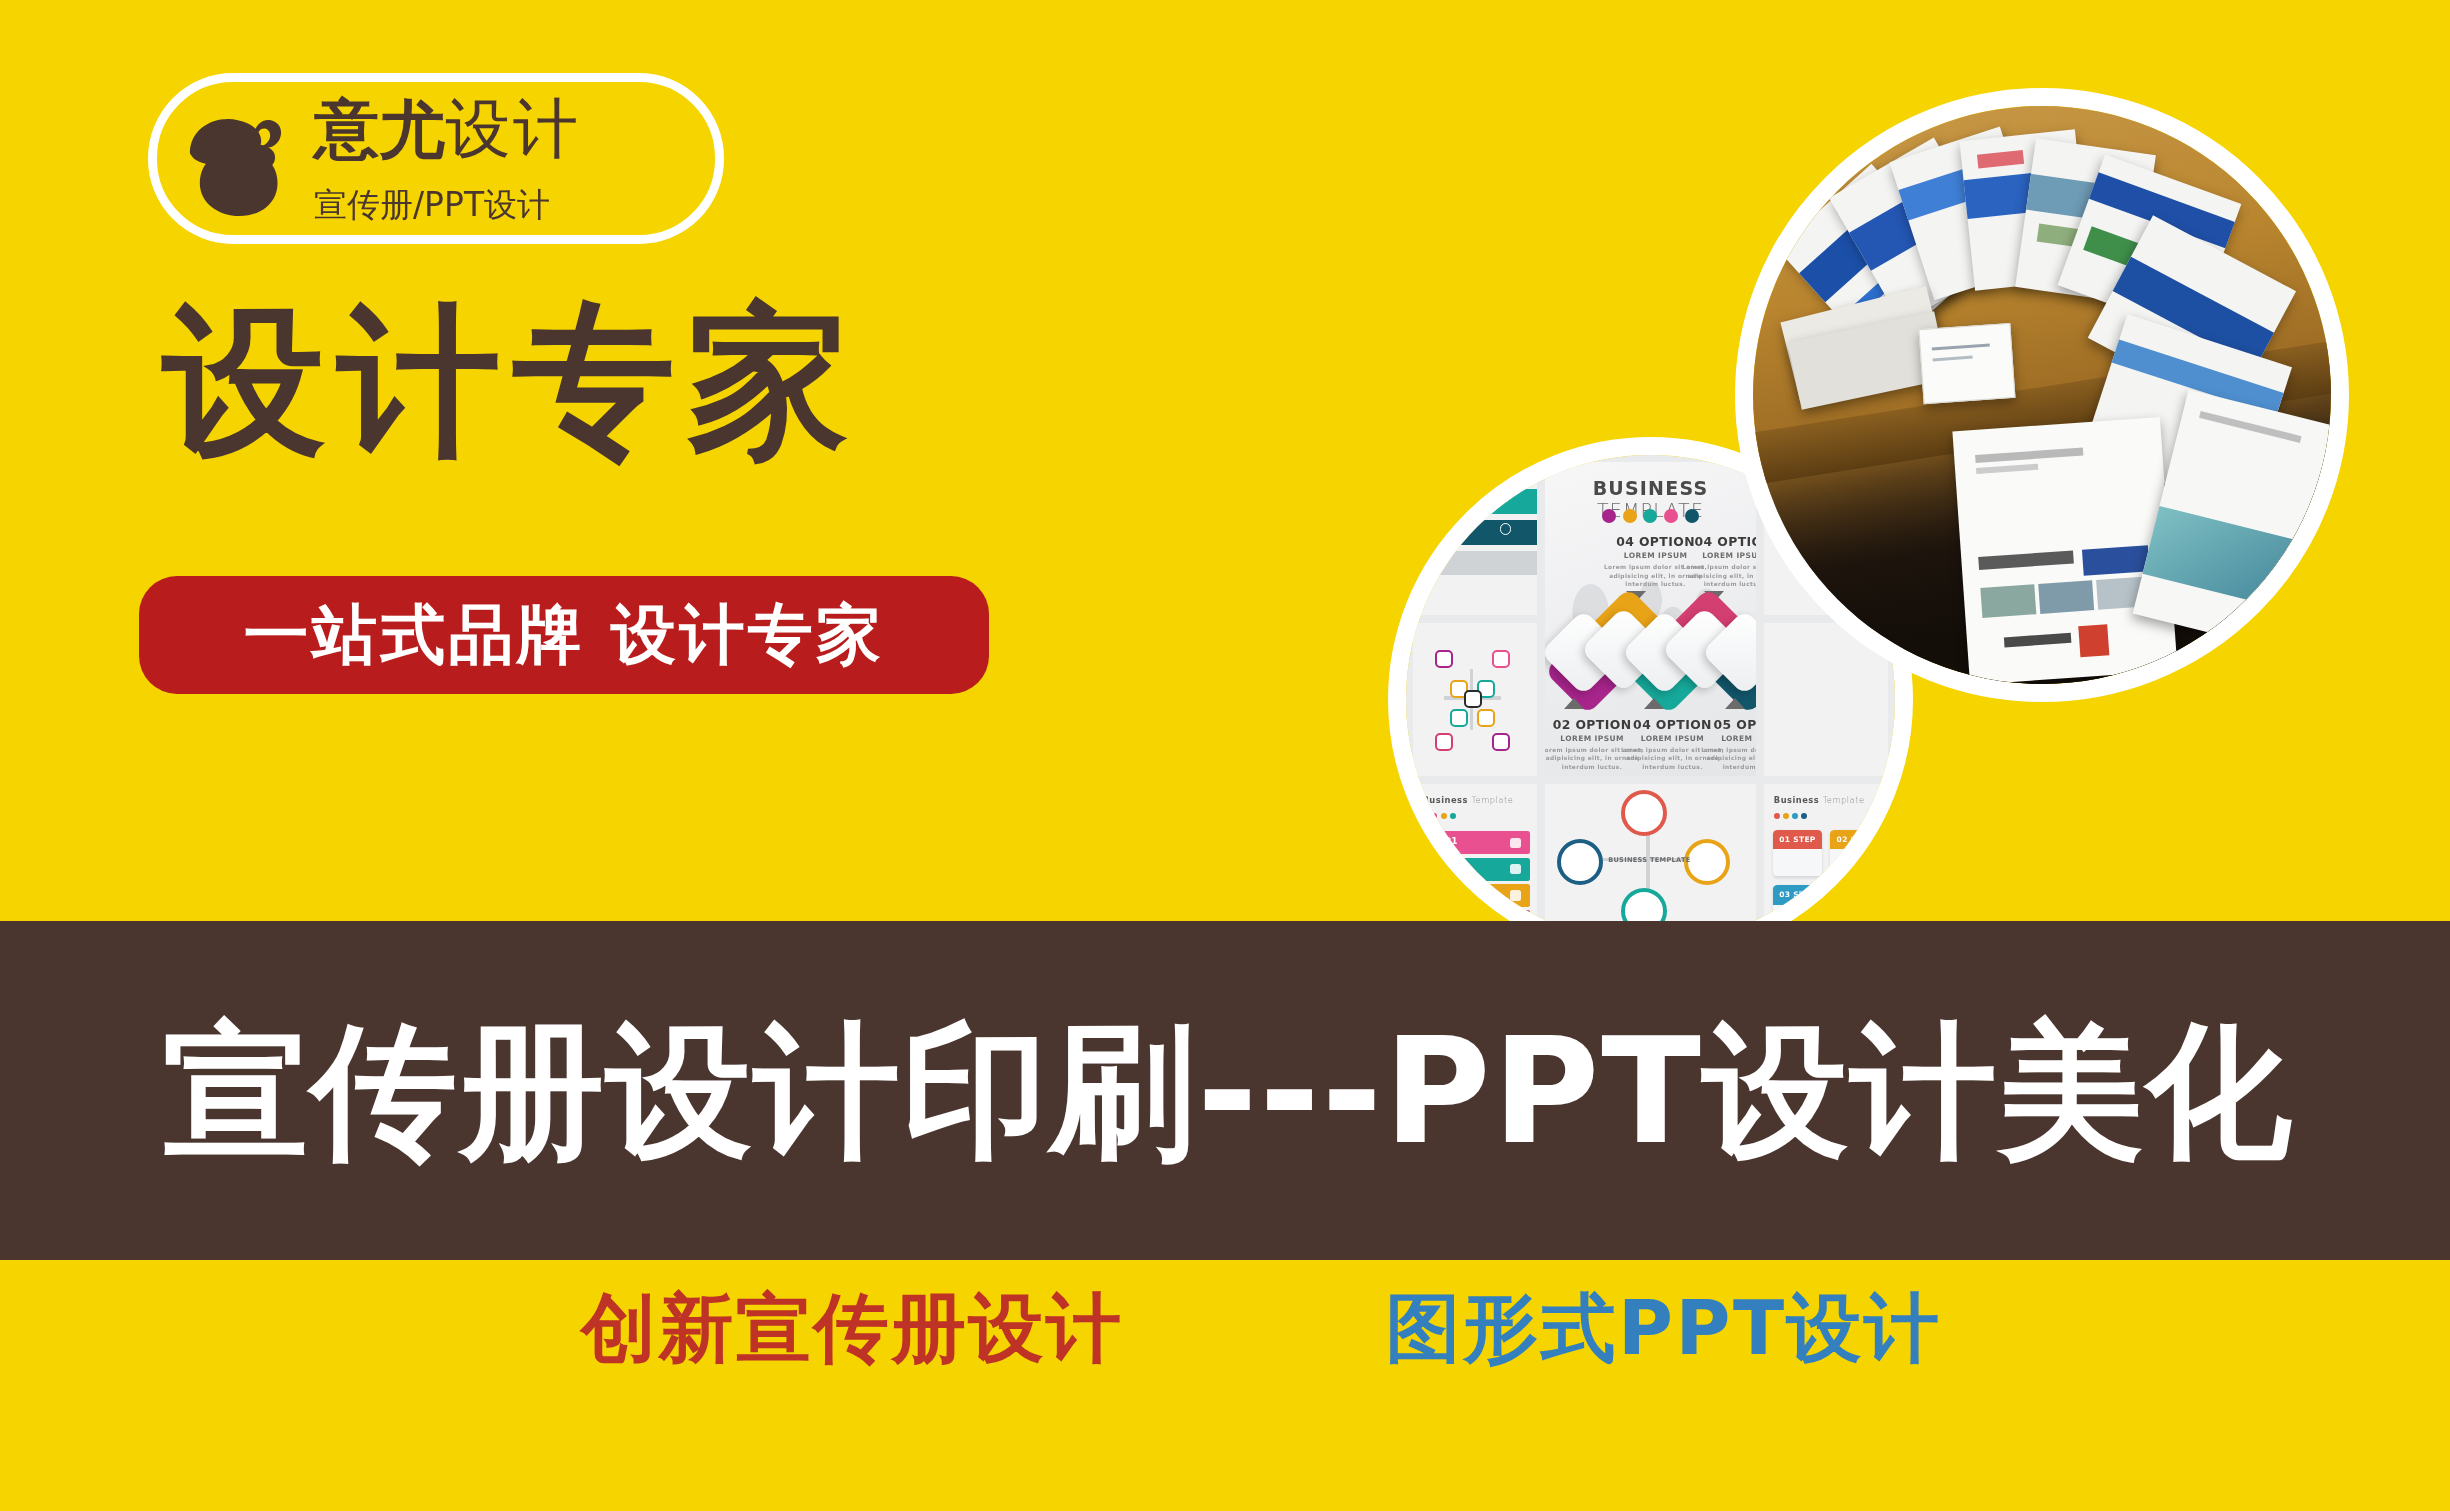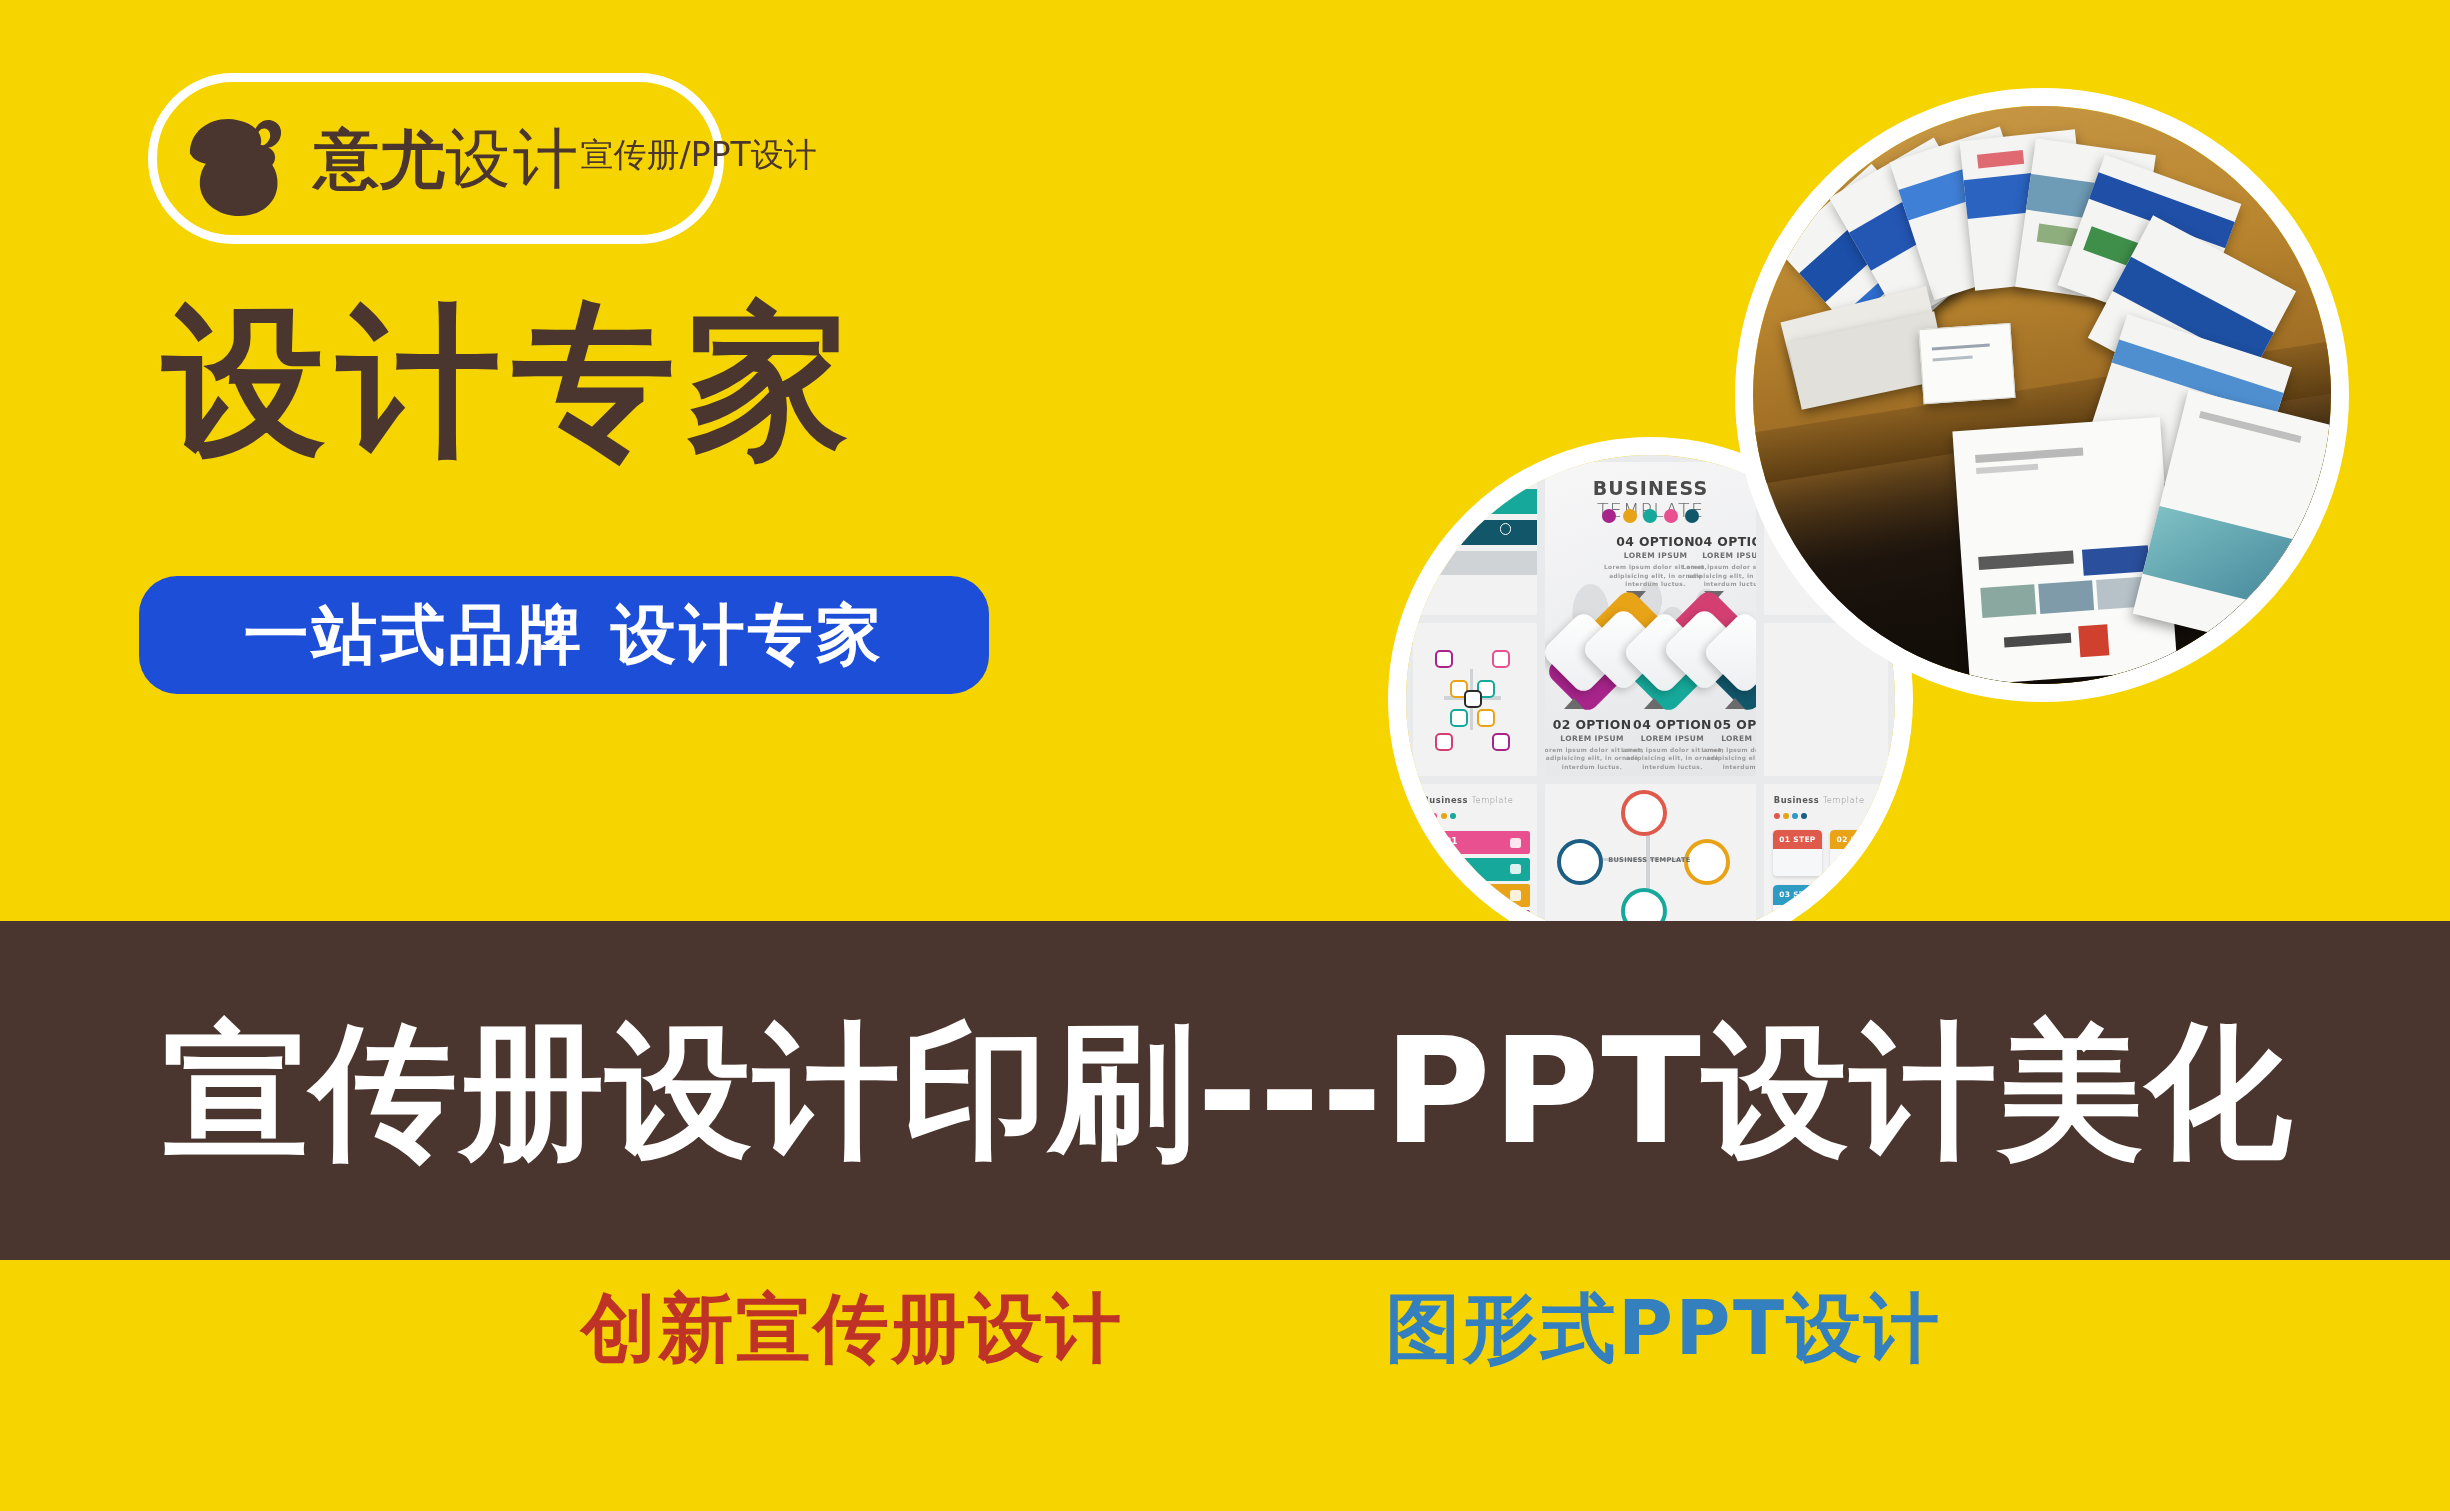--- a/index.html
+++ b/index.html
@@ -36,23 +36,24 @@
     width: 124px;
     height: 124px;
     margin-left: 18px;
     flex: 0 0 auto;
   }
   .logo-mark svg { display: block; width: 100%; height: 100%; }
 
   .logo-text {
     margin-left: 15px;
     display: flex;
-    flex-direction: row;
+    flex-direction: column;
     justify-content: space-between;
     line-height: 1;
+    gap: 16px;
   }
   .logo-title {
     font-size: 65px;
     font-weight: 700;
     color: #4A362F;
     letter-spacing: 0.8px;
     white-space: nowrap;
   }
   .logo-title .light {
     font-weight: 300;
@@ -80,21 +81,21 @@
     white-space: nowrap;
   }
 
   
   .subtitle-pill {
     position: absolute;
     left: 139px;
     top: 576px;
     width: 850px;
     height: 118px;
-    background: #1d4ed8;
+    background: #b91c1c;
     border-radius: 38px;
     display: flex;
     align-items: center;
     justify-content: center;
   }
   .subtitle-pill .txt {
     font-size: 65px;
     font-weight: 900;
     color: #ffffff;
     letter-spacing: 3.3px;

